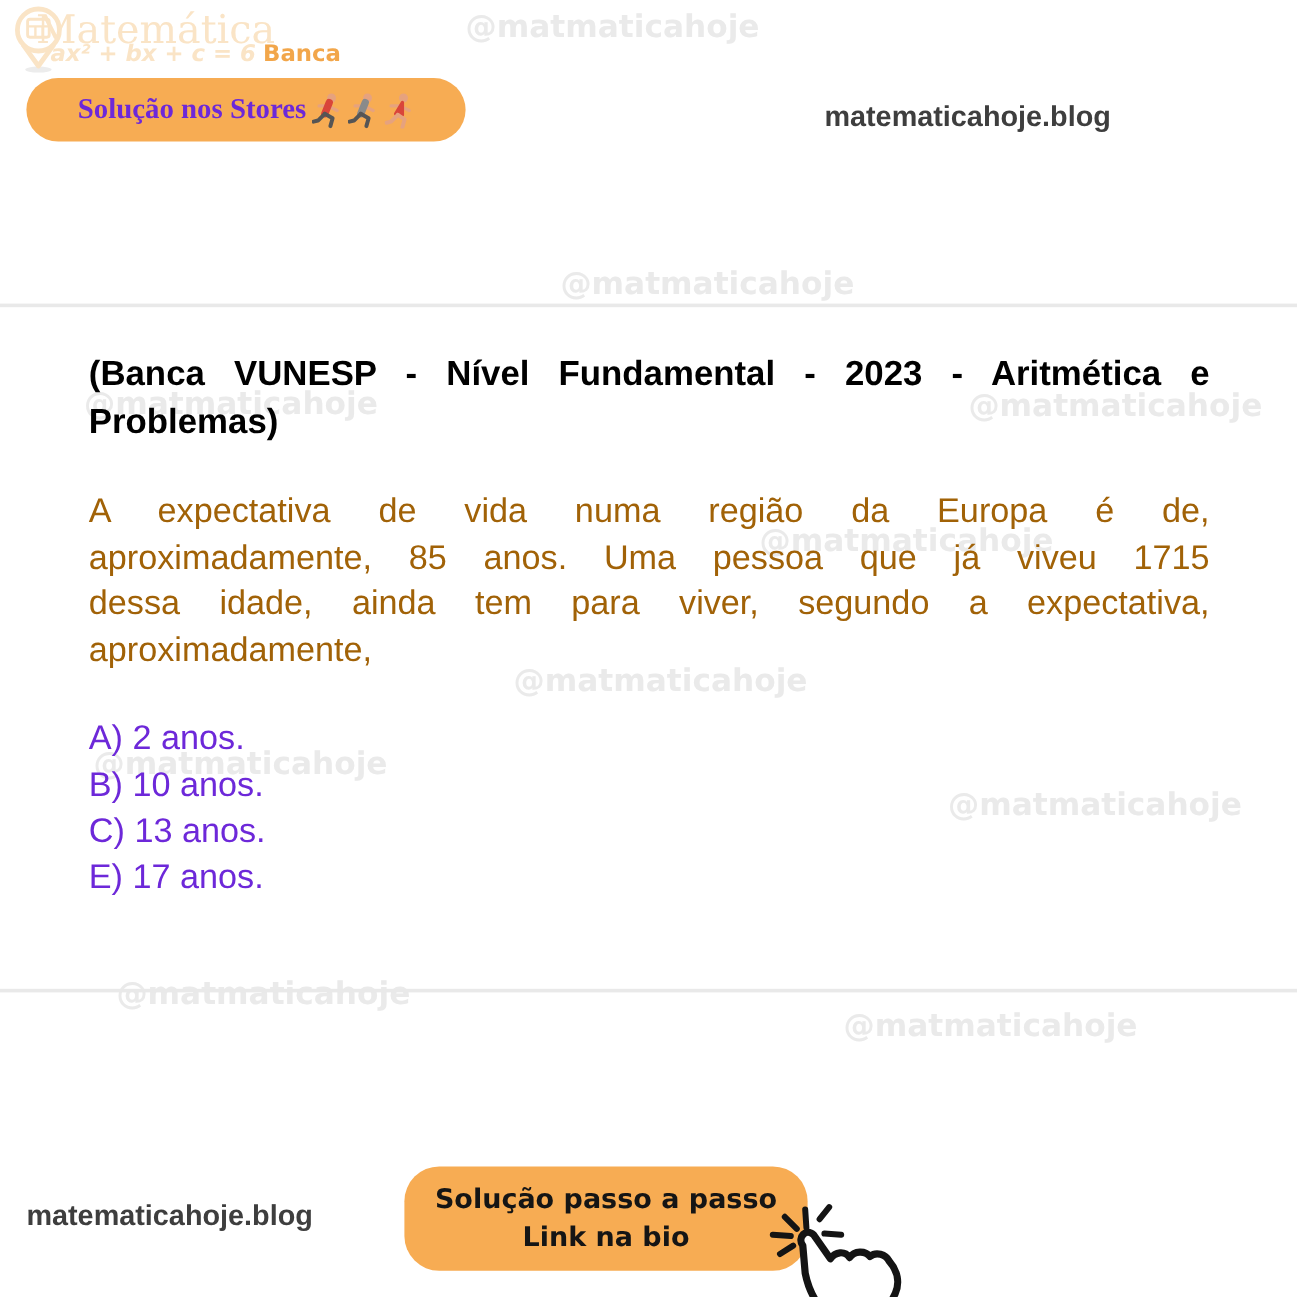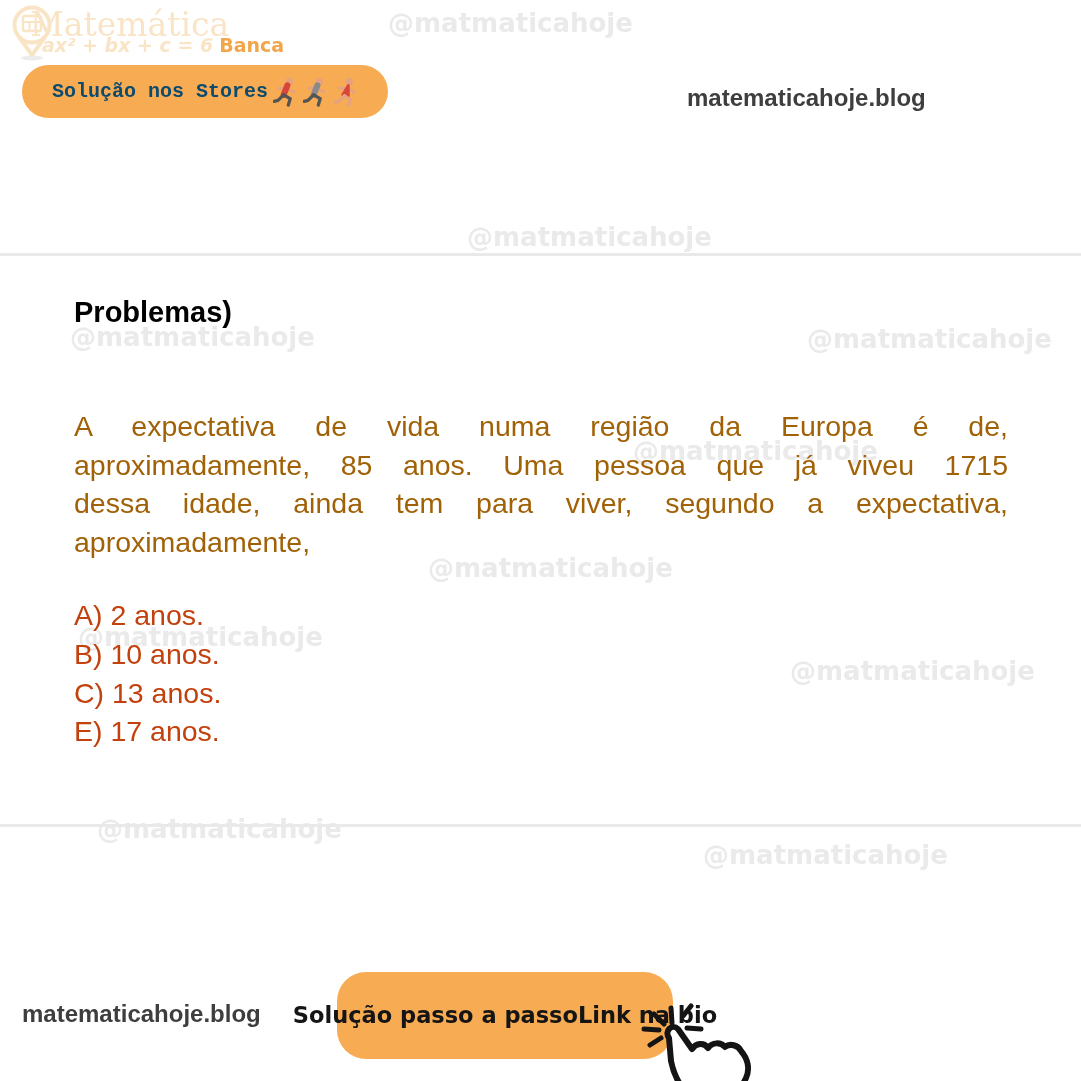--- a/index.html
+++ b/index.html
@@ -34,41 +34,41 @@
     color:var(--logo-orange,#F2A64A);margin-left:6px;
   }
   
   #stores-button{
     position:absolute;left:22px;top:65px;width:366px;height:53px;z-index:1;
     background:var(--accent-orange,#F7AC53);border-radius:27px;
     display:flex;align-items:center;justify-content:center;gap:2px;
     box-sizing:border-box;
   }
   #stores-button .label{
-    font-family:Liberation Mono, monospace;font-weight:700;font-size:20px;color:#0c4a6e;
+    font-family:Liberation Serif, serif;font-weight:700;font-size:24px;color:#6d28d9;
     white-space:nowrap;
   }
   .runner{width:25px;height:30px;margin-left:3px;}
   
   .site-url{
     position:absolute;z-index:1;font-family:"Liberation Sans",sans-serif;
     font-weight:700;font-size:24px;color:var(--brand-text,#3E3E3E);white-space:nowrap;
   }
   #site-url-top{left:687px;top:84px;}
   #site-url-bottom{left:22px;top:1000px;}
   #q-header{top:293px;font-weight:700;font-size:29px;line-height:39.5px;}
   #q-body{top:407px;font-size:28.5px;line-height:38.5px;}
   #q-options{top:596px;font-size:28.5px;line-height:38.8px;}
   .jline{text-align:justify;text-align-last:justify;}
   .lline{text-align:left;}
   
   #cta-button{
     position:absolute;left:337px;top:972px;width:336px;height:87px;z-index:1;
     background:var(--accent-orange,#F7AC53);border-radius:29px;
-    display:flex;flex-direction:row;align-items:center;justify-content:center;
+    display:flex;flex-direction:column;align-items:center;justify-content:center;
   }
   #cta-button .cta-line{
     font-family:"DejaVu Sans",sans-serif;font-weight:700;font-size:22.5px;
     line-height:31px;color:#151515;white-space:nowrap;
   }
   #click-hand{position:absolute;left:638px;top:998px;z-index:2;}
 </style>
 </head>
 <body>
 
@@ -129,31 +129,32 @@
       <path d="M16,9 L10,19 L16,20 Z" fill="#D9453A" stroke="#D9453A" stroke-width="3" stroke-linejoin="round"></path>
       <path d="M12,20 L18,24 L16,31" stroke="#E6A27E" stroke-width="3.5" stroke-linecap="round" stroke-linejoin="round" fill="none"></path>
       <path d="M12,20 L6,26 L2,27" stroke="#E6A27E" stroke-width="3.5" stroke-linecap="round" stroke-linejoin="round" fill="none"></path>
     </svg>
   </div>
 
   <div id="site-url-top" class="site-url">matematicahoje.blog</div>
   <div id="site-url-bottom" class="site-url">matematicahoje.blog</div>
 
   <div id="q-header" class="" style="position:absolute;left:74px;top:293px;width:934px;z-index:1;color:#000;font-weight:700;font-size:29px;line-height:39.5px;">
+    <div class="jline">(Banca VUNESP - Nível Fundamental - 2023 - Aritmética e</div>
     <div class="lline">Problemas)</div>
   </div>
 
   <div id="q-body" style="position:absolute;left:74px;top:407px;width:934px;z-index:1;color:#a16207;font-size:28.5px;line-height:38.5px;">
     <div class="jline">A expectativa de vida numa região da Europa é de,</div>
     <div class="jline">aproximadamente, 85 anos. Uma pessoa que já viveu 1715</div>
     <div class="jline">dessa idade, ainda tem para viver, segundo a expectativa,</div>
     <div class="lline">aproximadamente,</div>
   </div>
 
-  <div id="q-options" style="position:absolute;left:74px;top:596px;width:934px;z-index:1;color:#c2410c;font-size:28.5px;line-height:38.8px;">
+  <div id="q-options" style="position:absolute;left:74px;top:596px;width:934px;z-index:1;color:#6d28d9;font-size:28.5px;line-height:38.8px;">
     <div class="lline">A) 2 anos.</div>
     <div class="lline">B) 10 anos.</div>
     <div class="lline">C) 13 anos.</div>
     <div class="lline">E) 17 anos.</div>
   </div>
 
   <div id="cta-button">
     <div class="cta-line">Solução passo a passo</div>
     <div class="cta-line">Link na bio</div>
   </div>

